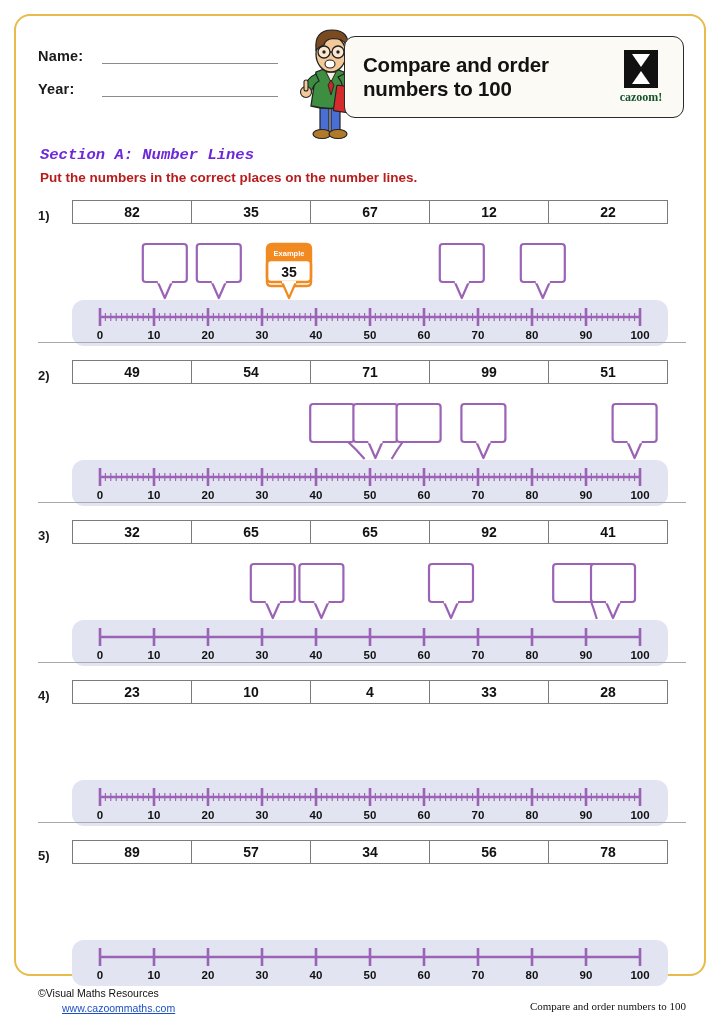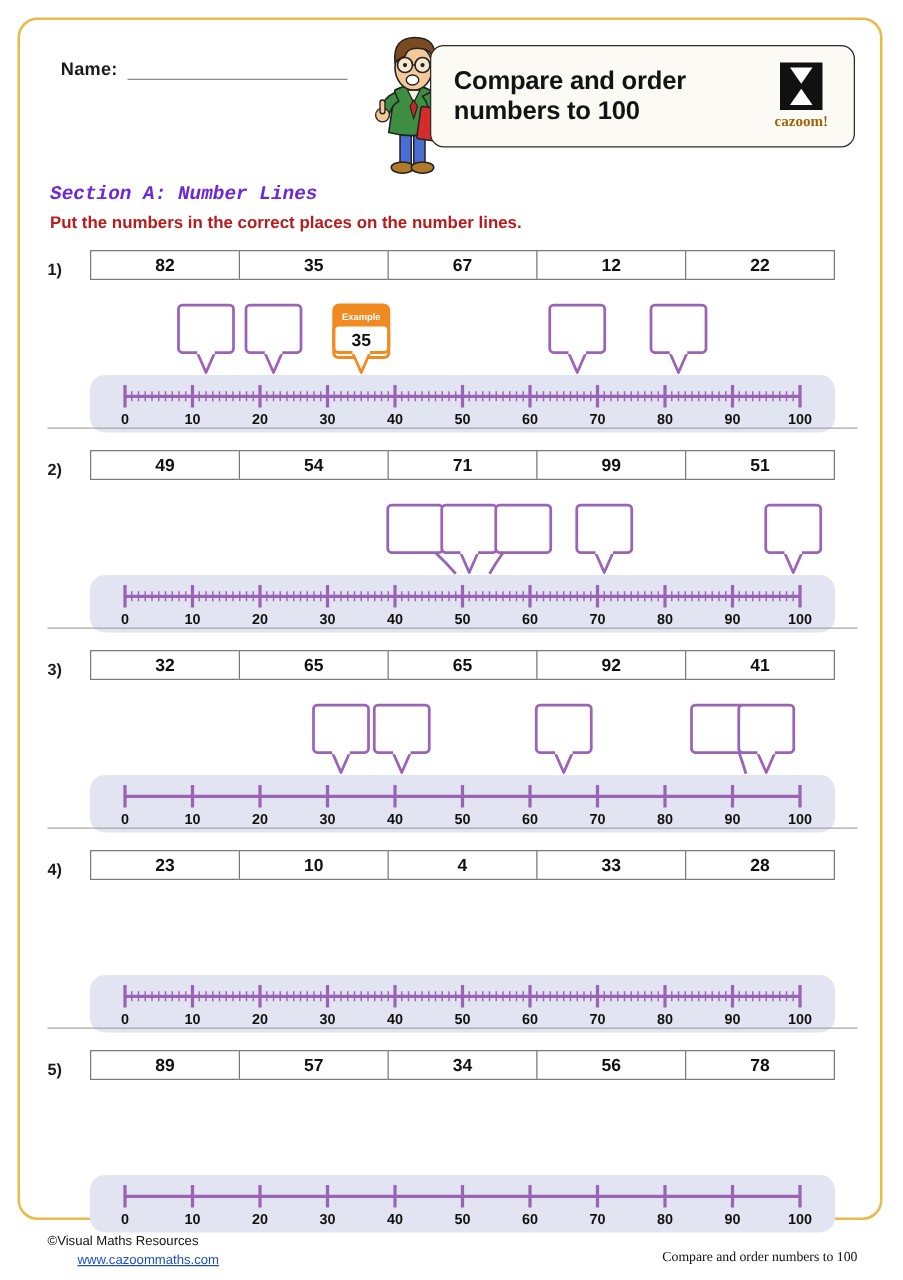--- a/index.html
+++ b/index.html
@@ -9,21 +9,21 @@
     color:#1a1a1a;
   }
   .page-border{
     position:absolute;left:14px;top:14px;width:692px;height:962px;
     border:2px solid #e9ba4c;border-radius:16px;box-sizing:border-box;
     pointer-events:none;
   }
 
   
   .header{position:absolute;left:38px;top:34px;width:646px;height:105px;}
-  .idblock{position:absolute;left:0;top:4px;width:240px;text-align:right;}
+  .idblock{position:absolute;left:0;top:4px;width:240px;}
   .idrow{display:flex;align-items:flex-end;height:26px;margin-bottom:7px;}
   .idlabel{font-size:14.5px;font-weight:bold;width:56px;letter-spacing:.2px;}
   .idline{flex:1;border-bottom:1.6px solid #8b8b8b;height:16px;margin-left:8px;}
 
   
   .teacher{position:absolute;left:252px;top:-10px;width:78px;height:120px;}
 
   
   .titlepanel{
     position:absolute;left:306px;top:2px;width:340px;height:82px;
@@ -41,21 +41,21 @@
   .logomark:before{
     content:"";position:absolute;left:50%;top:4px;transform:translateX(-50%);
     width:0;height:0;border-left:9px solid transparent;border-right:9px solid transparent;
     border-top:13px solid #fff;
   }
   .logomark:after{
     content:"";position:absolute;left:50%;bottom:4px;transform:translateX(-50%);
     width:0;height:0;border-left:9px solid transparent;border-right:9px solid transparent;
     border-bottom:13px solid #fff;
   }
-  .logotext{font-family:"Liberation Serif",serif;font-weight:bold;font-size:12px;margin-top:2px;color:#a16207;}
+  .logotext{font-family:"Liberation Serif",serif;font-weight:bold;font-size:12px;margin-top:2px;color:#14532d;}
 
   
   .section-head{position:absolute;left:40px;top:146px;width:640px;}
   .section-title{
     font-family:Liberation Mono, monospace;font-weight:bold;font-style:italic;
     font-size:15.5px;color:#6d28d9;margin:0;
   }
   .section-sub{font-size:13.5px;font-weight:bold;margin:6px 0 0 0;color:#b91c1c;}
 
   
@@ -88,20 +88,24 @@
 </head>
 <body>
 
 <div class="page-border"></div>
 
 <div class="header">
 
   <div class="idblock">
     <div class="idrow">
       <span class="idlabel">Name:</span>
+      <span class="idline"></span>
+    </div>
+    <div class="idrow">
+      <span class="idlabel">Year:</span>
       <span class="idline"></span>
     </div>
   </div>
 
   <svg class="teacher" viewBox="0 0 78 120">
 
     <rect x="30" y="80" width="9" height="28" fill="#4a6fd4" stroke="#222" stroke-width="1.2"></rect>
     <rect x="41" y="80" width="9" height="28" fill="#4a6fd4" stroke="#222" stroke-width="1.2"></rect>
 
     <ellipse cx="32" cy="110" rx="9" ry="4.5" fill="#b07a2a" stroke="#222" stroke-width="1.2"></ellipse>

